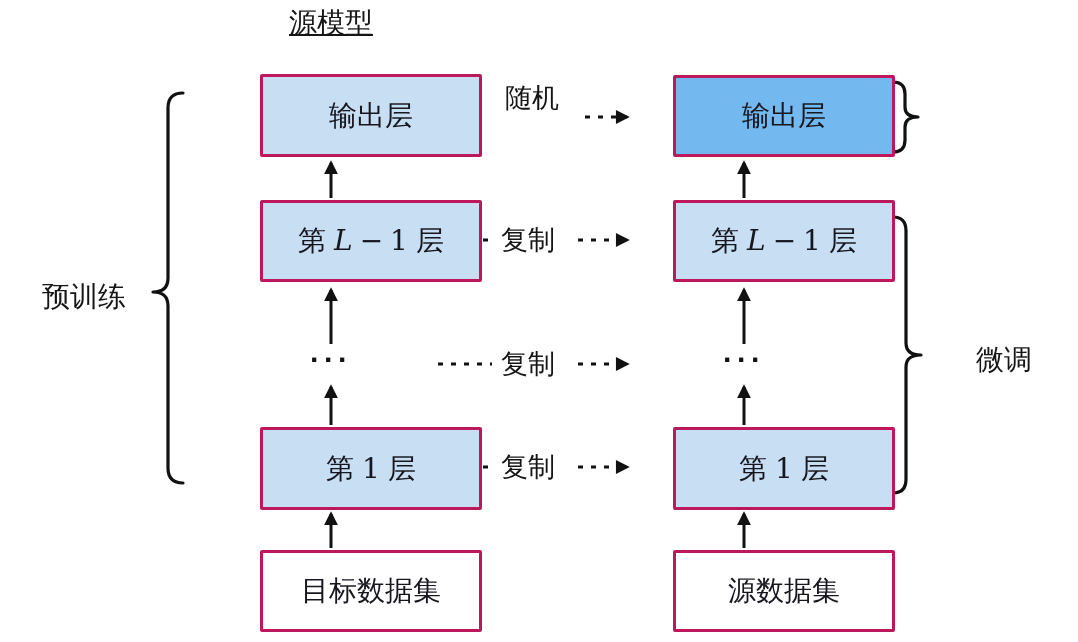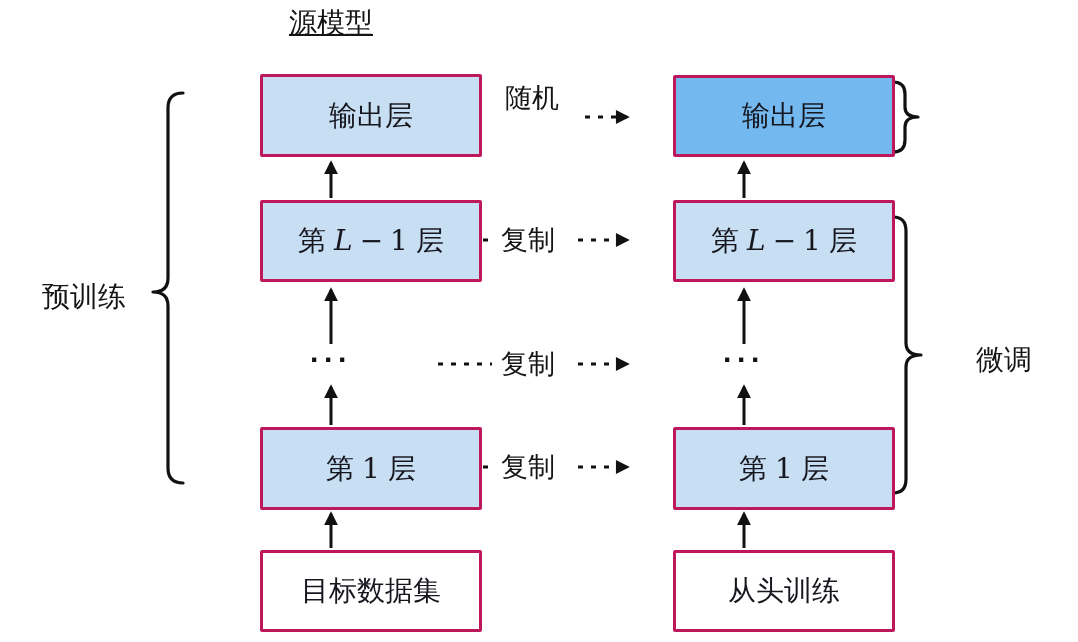--- a/index.html
+++ b/index.html
@@ -141,21 +141,21 @@
 
   <div class="ellipsis" style="left:694px;top:343px;">···</div>
 
   <div class="box" style="left: 633px; top: 427px; height: 83px; background-color: rgb(200, 222, 243);">
     <span>
       <span>第</span><span class="mnum1">1</span><span>层</span>
     </span>
   </div>
 
   <div class="box" style="left: 633px; top: 550px; height: 82px; background-color: rgb(255, 255, 255);">
-    <span>从头训练</span>
+    <span>源数据集</span>
   </div>
 
   <div class="edge-label" style="left:478px;top:78px;width:108px;">
     <div>随机</div>
   </div>
 
   <div class="edge-label" style="left:498px;top:220px;width:60px;">复制</div>
   <div class="edge-label" style="left:498px;top:344px;width:60px;">复制</div>
   <div class="edge-label" style="left:498px;top:447px;width:60px;">复制</div>
 

